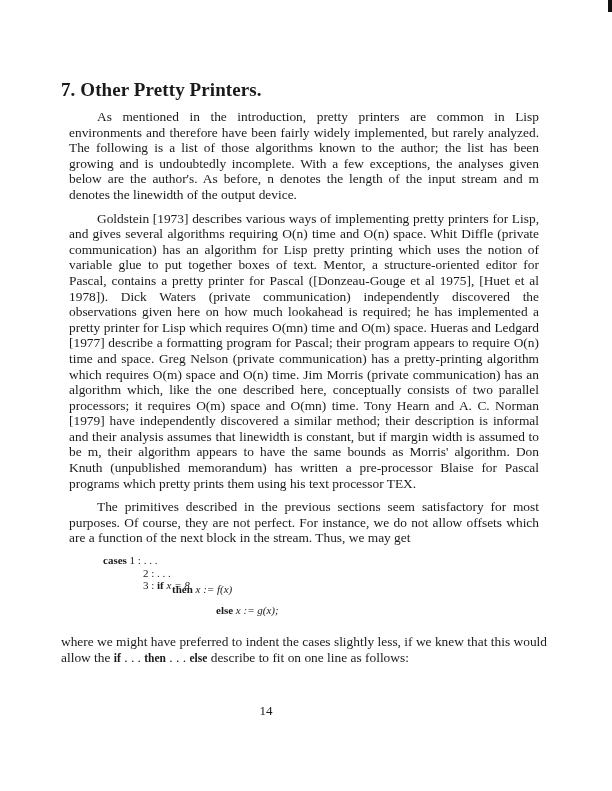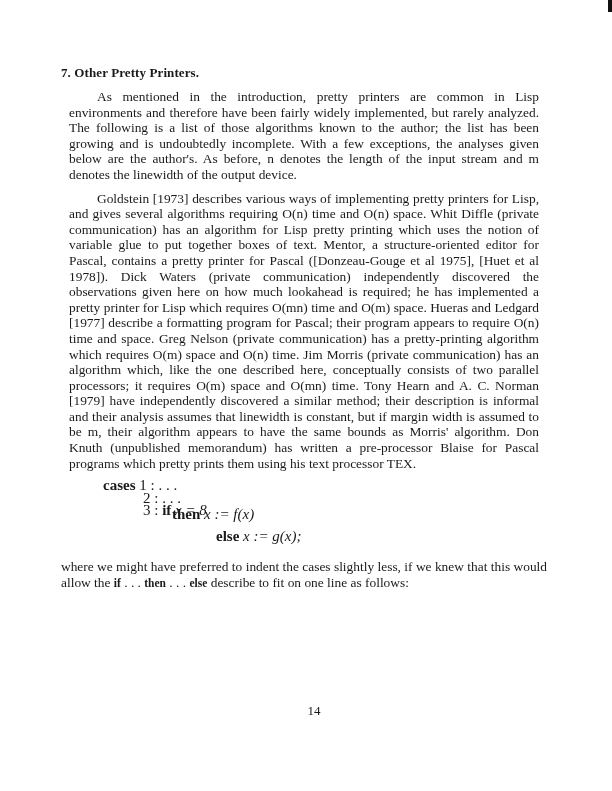--- a/index.html
+++ b/index.html
@@ -1,39 +1,40 @@
 <!DOCTYPE html>
 <html><head>
 <meta charset="utf-8">
 <style>
   html, body { margin: 0; padding: 0; background: #ffffff; }
   body { width: 612px; height: 791px; position: relative; overflow: hidden; font-family: "DejaVu Serif", "Liberation Serif", serif; color: #1a1a1a; }
   .corner-bar { position: absolute; right: 0; top: 0; width: 4px; height: 12px; background: #111; }
   .page { position: absolute; left: 61px; top: 64px; width: 486px; }
-  .heading { font-family: "Liberation Serif", serif; font-weight: bold; font-size: 13px; margin: 1px 0 6px 0; letter-spacing: 0.1px; }
+  .heading { font-family: "Liberation Serif", serif; font-weight: bold; font-size: 19px; margin: 15px 0 6px 0; letter-spacing: 0.1px; }
   .para { font-family: "Liberation Serif", serif; font-size: 13.4px; line-height: 15.6px; text-align: justify; margin: 8px; text-indent: 28px; }
   .sec8 { margin-top: 32px; }
-  .code { font-family: "Liberation Serif", serif; font-size: 15px; line-height: 12.6px; margin: 8px 0 10px 0; position: relative; height: 70px; }
+  .code { font-family: "Liberation Serif", serif; font-size: 11px; line-height: 12.6px; margin: 8px 0 10px 0; position: relative; height: 70px; }
   .code .ln { position: absolute; white-space: pre; }
   .code .kw { font-weight: bold; }
   .code .it { font-style: italic; }
   .para2 { font-family: "Liberation Serif", serif; font-size: 13.4px; line-height: 15.6px; text-align: justify; margin: 0; }
   .para2 .kw { font-weight: bold; font-size: 11.5px; }
-  .page-number { position: absolute; left: 0; width: 532px; top: 703px; text-align: center; font-family: "Liberation Serif", serif; font-size: 13px; padding-left: 48px; }
+  .page-number { position: absolute; left: 0; width: 532px; top: 703px; text-align: center; font-family: "Liberation Serif", serif; font-size: 13px; }
 </style>
 </head>
 <body>
 
 <div class="corner-bar"></div>
 
 <div class="page">
   <h2 class="heading">7. Other Pretty Printers.</h2>
   <p class="para">As mentioned in the introduction, pretty printers are common in Lisp environments and therefore have been fairly widely implemented, but rarely analyzed. The following is a list of those algorithms known to the author; the list has been growing and is undoubtedly incomplete. With a few exceptions, the analyses given below are the author's. As before, n denotes the length of the input stream and m denotes the linewidth of the output device.</p>
   <p class="para">Goldstein [1973] describes various ways of implementing pretty printers for Lisp, and gives several algorithms requiring O(n) time and O(n) space. Whit Diffle (private communication) has an algorithm for Lisp pretty printing which uses the notion of variable glue to put together boxes of text. Mentor, a structure-oriented editor for Pascal, contains a pretty printer for Pascal ([Donzeau-Gouge et al 1975], [Huet et al 1978]). Dick Waters (private communication) independently discovered the observations given here on how much lookahead is required; he has implemented a pretty printer for Lisp which requires O(mn) time and O(m) space. Hueras and Ledgard [1977] describe a formatting program for Pascal; their program appears to require O(n) time and space. Greg Nelson (private communication) has a pretty-printing algorithm which requires O(m) space and O(n) time. Jim Morris (private communication) has an algorithm which, like the one described here, conceptually consists of two parallel processors; it requires O(m) space and O(mn) time. Tony Hearn and A. C. Norman [1979] have independently discovered a similar method; their description is informal and their analysis assumes that linewidth is constant, but if margin width is assumed to be m, their algorithm appears to have the same bounds as Morris' algorithm. Don Knuth (unpublished memorandum) has written a pre-processor Blaise for Pascal programs which pretty prints them using his text processor TEX.</p>
 
+  <p class="para">The primitives described in the previous sections seem satisfactory for most purposes. Of course, they are not perfect. For instance, we do not allow offsets which are a function of the next block in the stream. Thus, we may get</p>
 
   <div class="code">
     <div class="ln" style="left:42px; top:0px;"><span class="kw">cases</span><span> 1 : . . .</span></div>
     <div class="ln" style="left:82px; top:12.6px;">2 : . . .</div>
     <div class="ln" style="left:82px; top:25.2px;"><span>3 : </span><span class="kw">if</span><span class="it"> x = 8</span></div>
     <div class="ln" style="left:111px; top:29px;"><span class="kw">then</span><span class="it"> x := f(x)</span></div>
     <div class="ln" style="left:111px; top:50.4px;margin-left:44px;"><span class="kw">else</span><span class="it"> x := g(x);</span></div>
   </div>
 
   <p class="para2"><span>where we might have preferred to indent the cases slightly less, if we knew that this would allow the </span><span class="kw">if</span><span> . . . </span><span class="kw">then</span><span> . . . </span><span class="kw">else</span><span> describe to fit on one line as follows:</span></p>

